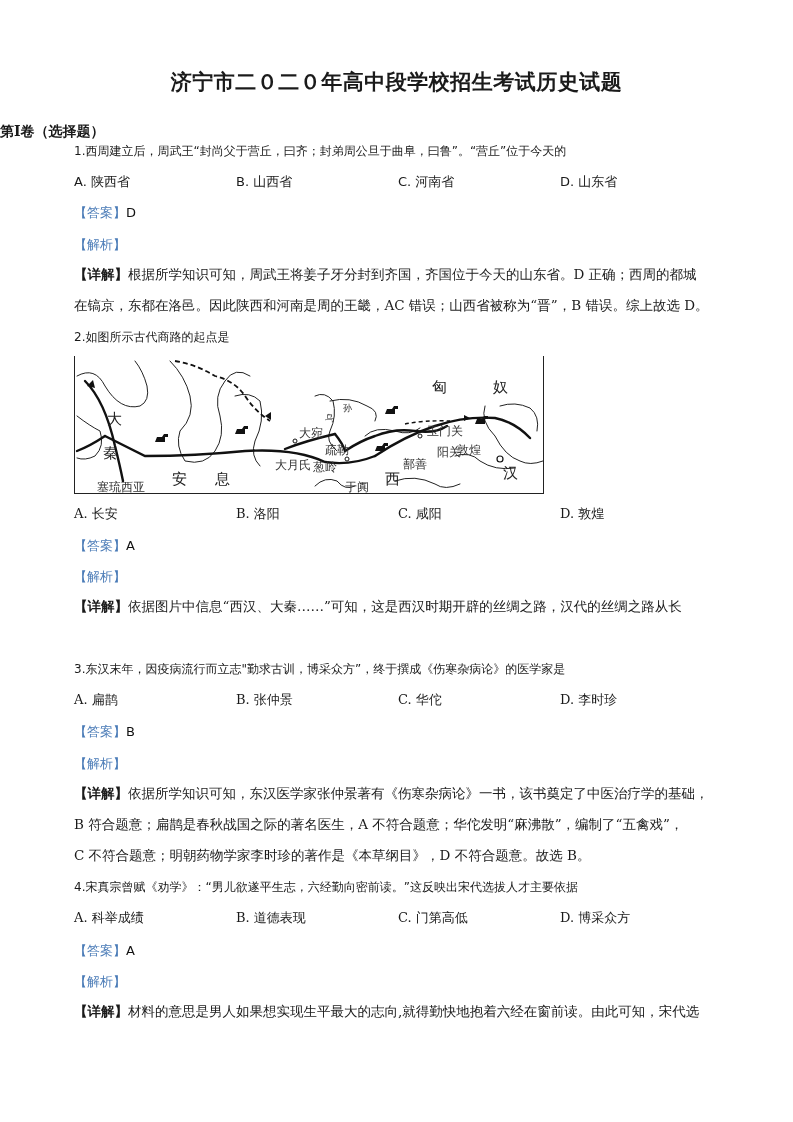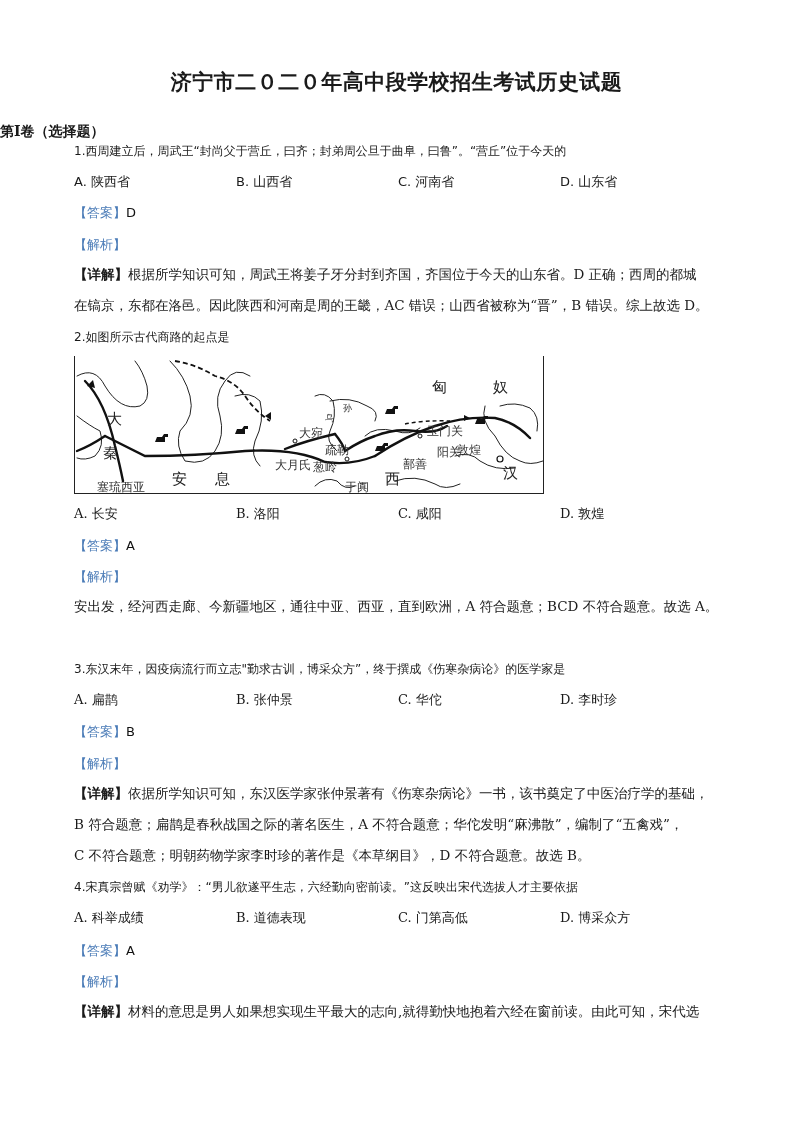--- a/index.html
+++ b/index.html
@@ -127,21 +127,21 @@
     <span class="opt" style="left:324px">C.  咸阳</span>
     <span class="opt" style="left:486px">D.  敦煌</span>
   </div>
   <div class="line" style="top:536px">
     <span class="tag">【答案】</span><span class="ans">A</span>
   </div>
   <div class="line" style="top:567px">
     <span class="tag">【解析】</span>
   </div>
   <div class="para" style="top:591px">
-    <div>安出发，经河西走廊、今新疆地区，通往中亚、西亚，直到欧洲，A 符合题意；BCD 不符合题意。故选 A。</div>
+    <div><span class="detail-lbl">【详解】</span><span>依据图片中信息“西汉、大秦……”可知，这是西汉时期开辟的丝绸之路，汉代的丝绸之路从长</span></div>
   </div>
 
   <div class="line q" style="top:660px">3.东汉末年，因疫病流行而立志"勤求古训，博采众方”，终于撰成《伤寒杂病论》的医学家是</div>
   <div class="opts" style="top:691px">
     <span class="opt" style="left:0">A.  扁鹊</span>
     <span class="opt" style="left:162px">B.  张仲景</span>
     <span class="opt" style="left:324px">C.  华佗</span>
     <span class="opt" style="left:486px">D.  李时珍</span>
   </div>
   <div class="line" style="top:722px">

